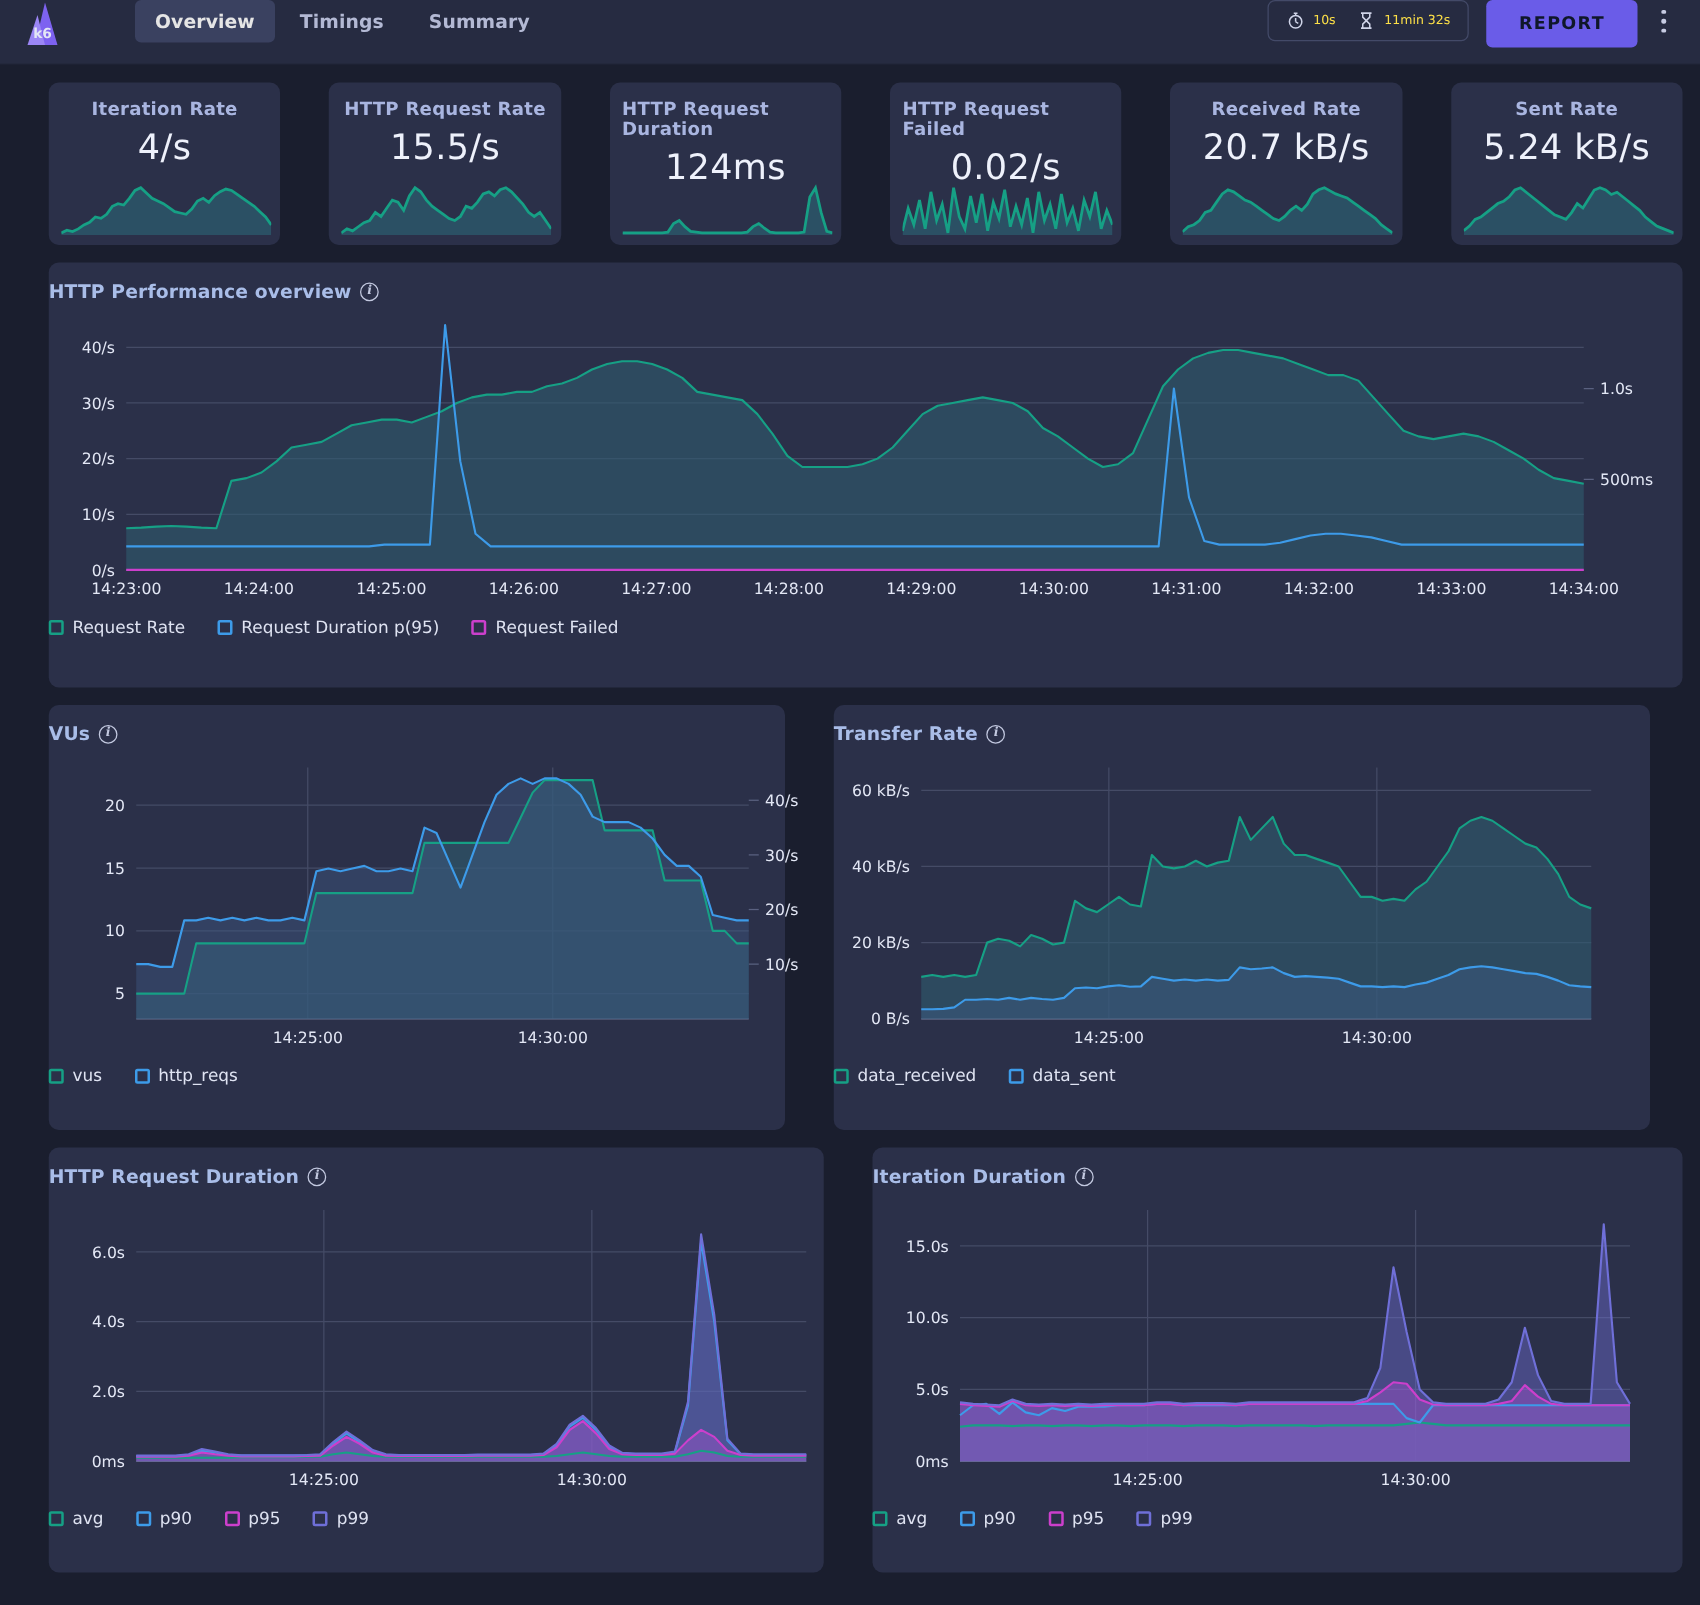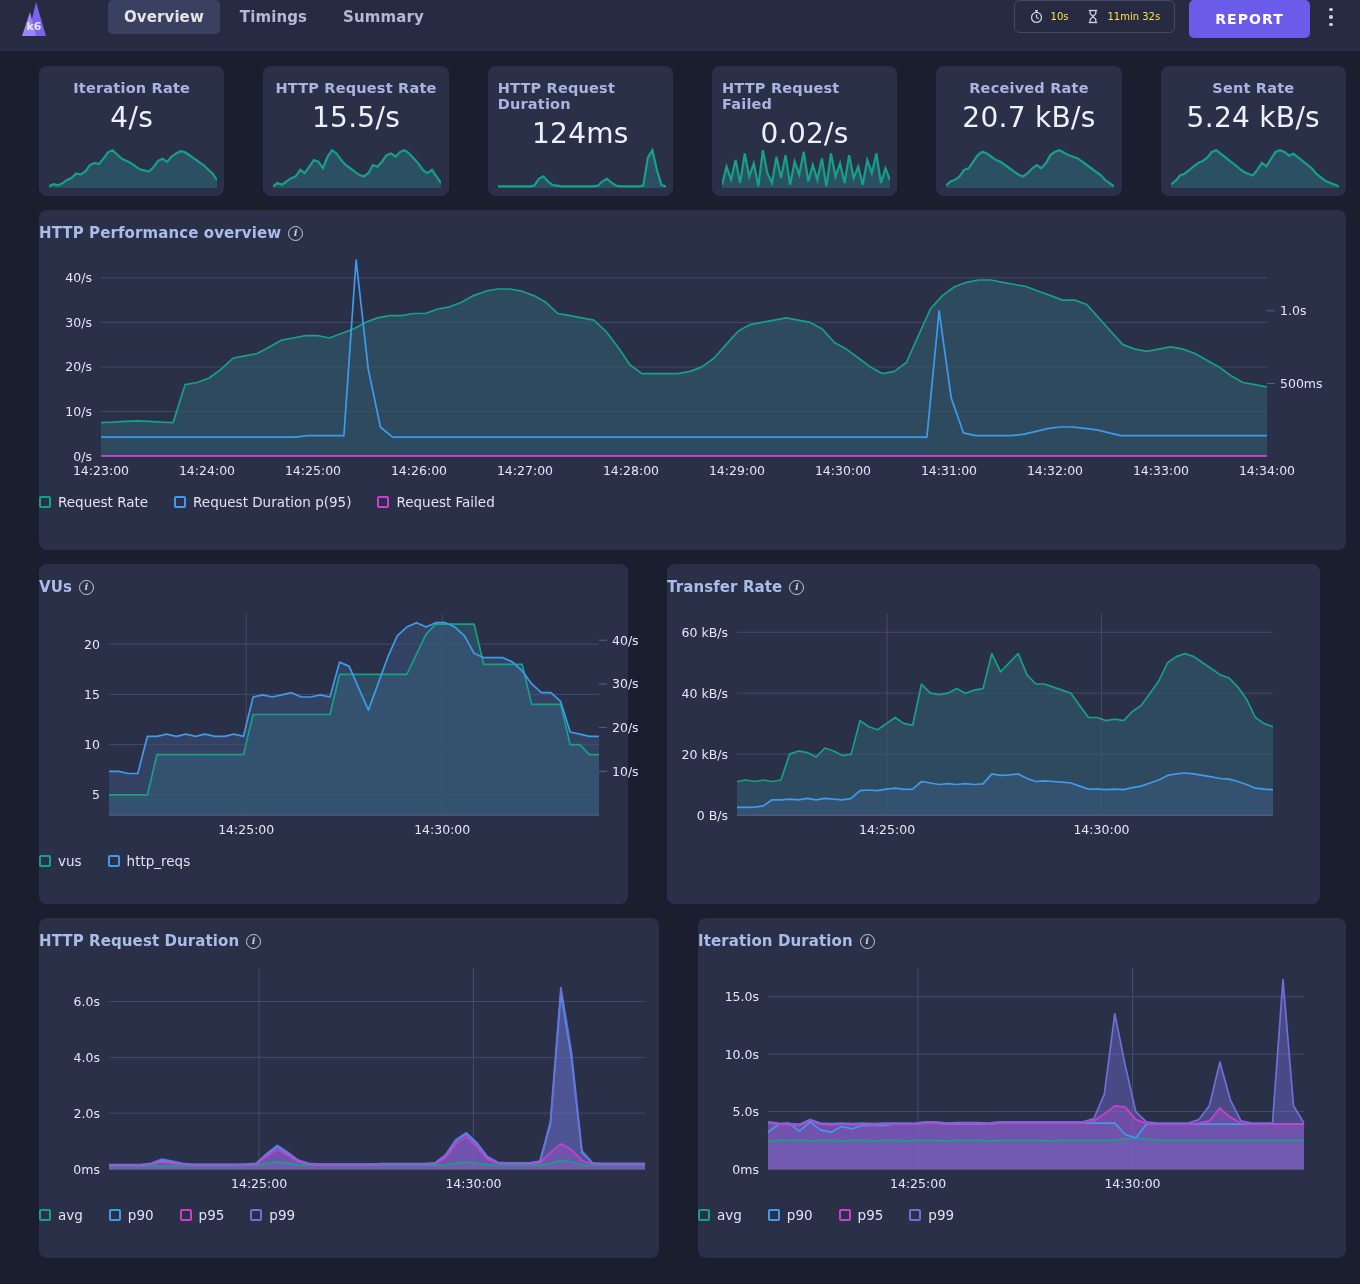--- a/index.html
+++ b/index.html
@@ -29,21 +29,21 @@
   .tab.active { background: #3a4160; color: #e5e5e5; }
   .spacer { flex: 1; }
   .timechip {
     display: flex; align-items: center; gap: 18px;
     border: 1px solid #434a68; border-radius: 6px;
     padding: 8px 14px; font-size: 10px; color: #fde047;
   }
   .chipitem { display: flex; align-items: center; gap: 7px; }
   .report-btn {
     margin-left: 14px;
-    background: #6a5ce8; color: #ffffff;
+    background: #6a5ce8; color: #0f172a;
     font-size: 14px; font-weight: 700; letter-spacing: 1.1px;
     padding: 11px 26px; border: none; border-radius: 5px; cursor: pointer;
     font-family: inherit;
   }
   .kebab {
     width: 30px; height: 34px; margin-left: 6px;
     display: flex; flex-direction: column; align-items: center; justify-content: center;
     gap: 4px; cursor: pointer;
   }
   .kebab i { width: 3.5px; height: 3.5px; border-radius: 50%; background: #c7cce3; display: block; }
@@ -308,20 +308,30 @@
           <line x1="220.08" y1="14" x2="220.08" y2="215" stroke="#454b66" stroke-width="1"></line>
           <text x="220.08" y="234" text-anchor="middle" font-size="12.5" fill="#e3e7f5">14:25:00</text>
           <line x1="434.48" y1="14" x2="434.48" y2="215" stroke="#454b66" stroke-width="1"></line>
           <text x="434.48" y="234" text-anchor="middle" font-size="12.5" fill="#e3e7f5">14:30:00</text>
           <line x1="70" y1="215" x2="606" y2="215" stroke="#6d7494" stroke-width="1"></line>
           <path d="M70.0 181.5 L78.8 180.0 L87.6 181.5 L96.4 180.0 L105.1 181.5 L113.9 180.0 L122.7 154.1 L131.5 151.0 L140.3 152.6 L149.1 157.1 L157.9 148.0 L166.7 151.0 L175.4 155.6 L184.2 154.1 L193.0 120.6 L201.8 126.7 L210.6 129.7 L219.4 123.6 L228.2 117.5 L237.0 123.6 L245.7 125.2 L254.5 84.0 L263.3 93.2 L272.1 94.7 L280.9 93.2 L289.7 88.6 L298.5 93.2 L307.2 90.1 L316.0 88.6 L324.8 53.6 L333.6 71.9 L342.4 62.7 L351.2 53.6 L360.0 74.9 L368.8 84.0 L377.5 84.0 L386.3 87.1 L395.1 90.1 L403.9 93.2 L412.7 105.4 L421.5 117.5 L430.3 117.5 L439.0 120.6 L447.8 119.1 L456.6 120.6 L465.4 111.5 L474.2 105.4 L483.0 93.2 L491.8 81.0 L500.6 62.7 L509.3 56.6 L518.1 53.6 L526.9 56.6 L535.7 62.7 L544.5 68.8 L553.3 74.9 L562.1 78.0 L570.9 87.1 L579.6 99.3 L588.4 117.5 L597.2 123.6 L606.0 126.7 L 606 215 L 70 215 Z" fill="#2e5a6e" opacity=".62"></path>
           <path d="M70.0 207.4 L78.8 207.4 L87.6 207.1 L96.4 205.9 L105.1 199.8 L113.9 199.8 L122.7 199.2 L131.5 199.8 L140.3 198.3 L149.1 199.8 L157.9 198.3 L166.7 199.2 L175.4 199.8 L184.2 198.3 L193.0 190.6 L201.8 190.0 L210.6 190.6 L219.4 189.1 L228.2 188.2 L237.0 189.4 L245.7 189.1 L254.5 181.5 L263.3 183.0 L272.1 184.5 L280.9 183.6 L289.7 184.5 L298.5 183.6 L307.2 184.5 L316.0 183.9 L324.8 173.9 L333.6 175.4 L342.4 174.8 L351.2 173.9 L360.0 178.5 L368.8 181.5 L377.5 180.9 L386.3 181.5 L395.1 182.1 L403.9 183.0 L412.7 186.1 L421.5 189.1 L430.3 189.1 L439.0 189.7 L447.8 189.1 L456.6 189.7 L465.4 187.6 L474.2 186.1 L483.0 183.0 L491.8 180.0 L500.6 175.4 L509.3 173.9 L518.1 173.0 L526.9 173.9 L535.7 175.4 L544.5 176.9 L553.3 178.5 L562.1 179.1 L570.9 181.5 L579.6 184.5 L588.4 188.2 L597.2 189.1 L606.0 189.7 L 606 215 L 70 215 Z" fill="#3d5b85" opacity=".42"></path>
           <path d="M70.0 181.5 L78.8 180.0 L87.6 181.5 L96.4 180.0 L105.1 181.5 L113.9 180.0 L122.7 154.1 L131.5 151.0 L140.3 152.6 L149.1 157.1 L157.9 148.0 L166.7 151.0 L175.4 155.6 L184.2 154.1 L193.0 120.6 L201.8 126.7 L210.6 129.7 L219.4 123.6 L228.2 117.5 L237.0 123.6 L245.7 125.2 L254.5 84.0 L263.3 93.2 L272.1 94.7 L280.9 93.2 L289.7 88.6 L298.5 93.2 L307.2 90.1 L316.0 88.6 L324.8 53.6 L333.6 71.9 L342.4 62.7 L351.2 53.6 L360.0 74.9 L368.8 84.0 L377.5 84.0 L386.3 87.1 L395.1 90.1 L403.9 93.2 L412.7 105.4 L421.5 117.5 L430.3 117.5 L439.0 120.6 L447.8 119.1 L456.6 120.6 L465.4 111.5 L474.2 105.4 L483.0 93.2 L491.8 81.0 L500.6 62.7 L509.3 56.6 L518.1 53.6 L526.9 56.6 L535.7 62.7 L544.5 68.8 L553.3 74.9 L562.1 78.0 L570.9 87.1 L579.6 99.3 L588.4 117.5 L597.2 123.6 L606.0 126.7" fill="none" stroke="#16a085" stroke-width="1.7" stroke-linejoin="round"></path>
           <path d="M70.0 207.4 L78.8 207.4 L87.6 207.1 L96.4 205.9 L105.1 199.8 L113.9 199.8 L122.7 199.2 L131.5 199.8 L140.3 198.3 L149.1 199.8 L157.9 198.3 L166.7 199.2 L175.4 199.8 L184.2 198.3 L193.0 190.6 L201.8 190.0 L210.6 190.6 L219.4 189.1 L228.2 188.2 L237.0 189.4 L245.7 189.1 L254.5 181.5 L263.3 183.0 L272.1 184.5 L280.9 183.6 L289.7 184.5 L298.5 183.6 L307.2 184.5 L316.0 183.9 L324.8 173.9 L333.6 175.4 L342.4 174.8 L351.2 173.9 L360.0 178.5 L368.8 181.5 L377.5 180.9 L386.3 181.5 L395.1 182.1 L403.9 183.0 L412.7 186.1 L421.5 189.1 L430.3 189.1 L439.0 189.7 L447.8 189.1 L456.6 189.7 L465.4 187.6 L474.2 186.1 L483.0 183.0 L491.8 180.0 L500.6 175.4 L509.3 173.9 L518.1 173.0 L526.9 173.9 L535.7 175.4 L544.5 176.9 L553.3 178.5 L562.1 179.1 L570.9 181.5 L579.6 184.5 L588.4 188.2 L597.2 189.1 L606.0 189.7" fill="none" stroke="#3d9be9" stroke-width="1.7" stroke-linejoin="round"></path>
         </svg>
+      <div class="legend">
+        <div class="lg">
+          <span class="swatch" style="border-color: rgb(22, 160, 133);"></span>
+          <span>data_received</span>
+        </div>
+        <div class="lg">
+          <span class="swatch" style="border-color: rgb(61, 155, 233);"></span>
+          <span>data_sent</span>
+        </div>
+      </div>
     </div>
   </div>
 
   <div class="row">
     <div class="panel chart-panel" style="width:653px;height:340px">
       <div class="panel-title">
         <span>HTTP Request Duration</span>
         <span class="info-icon">i</span>
       </div>
       <svg width="620" height="245" style="margin-top:4px">

